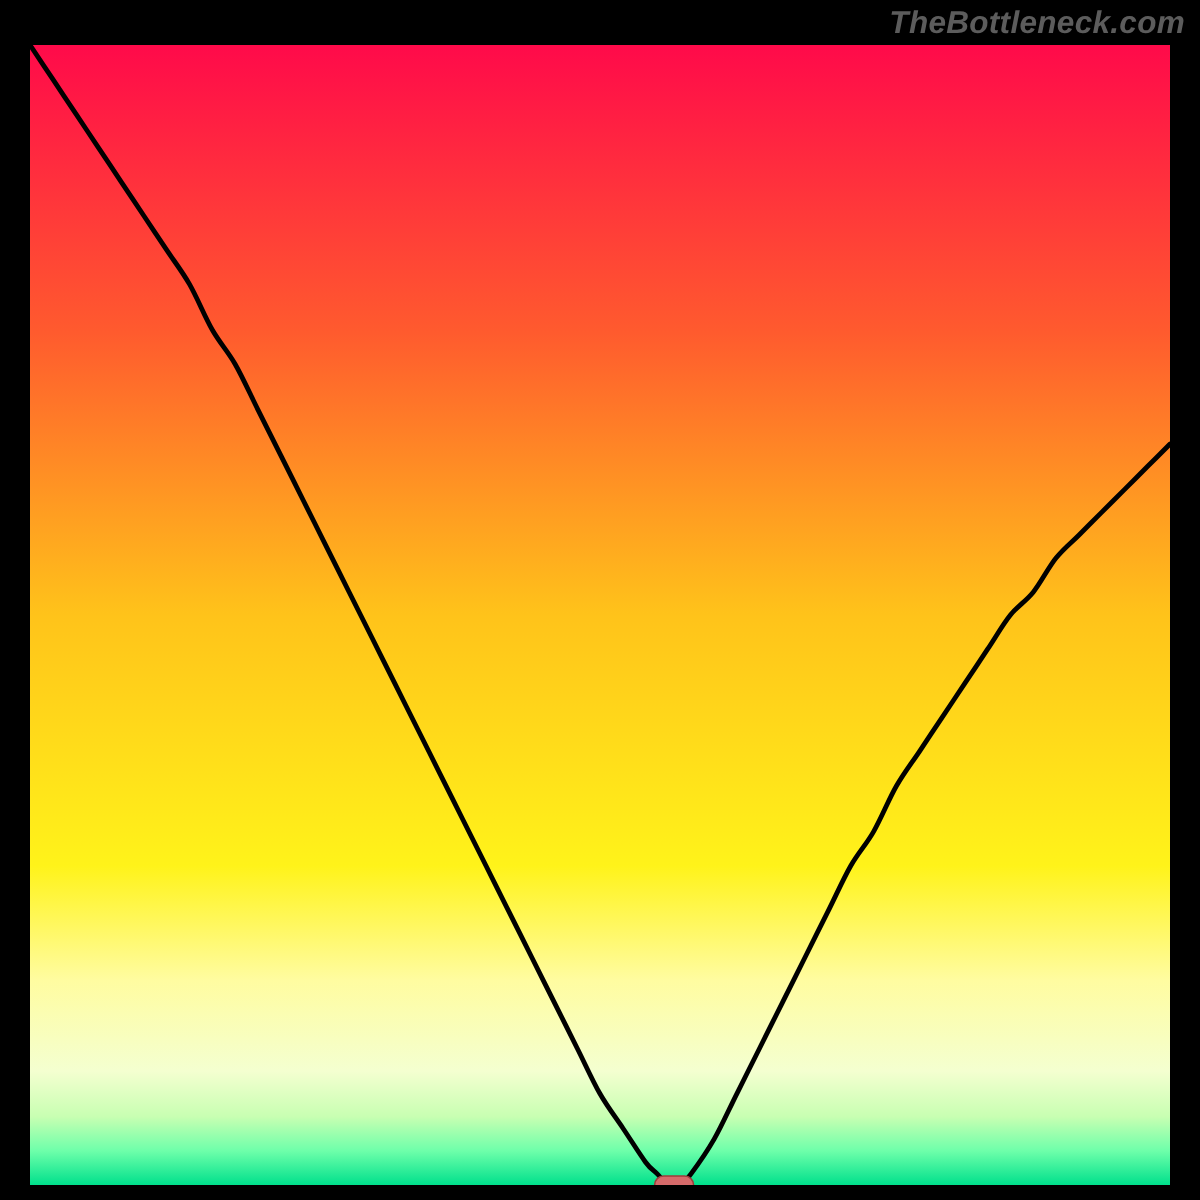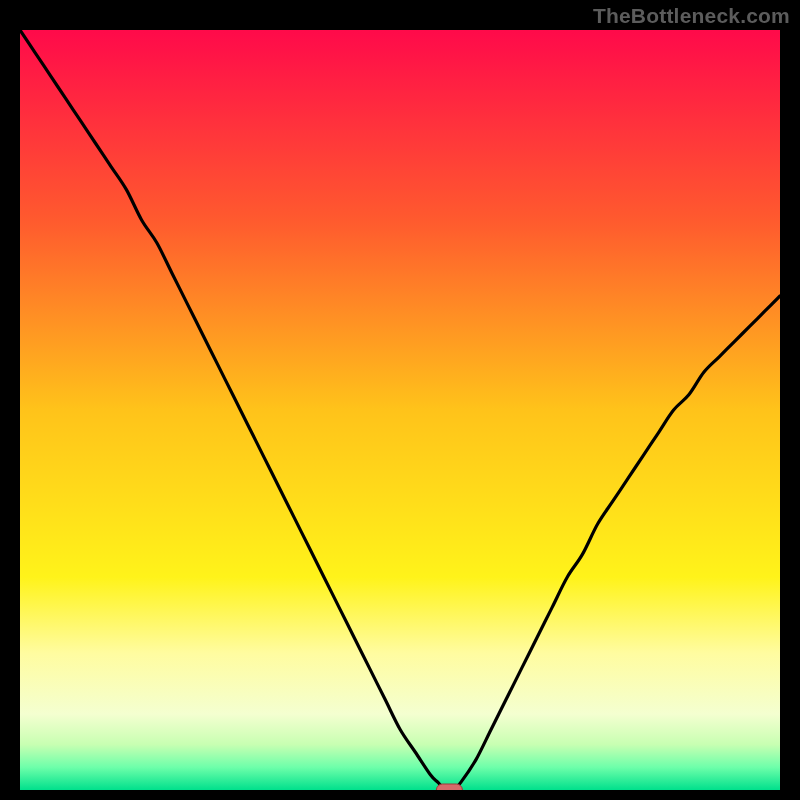--- a/index.html
+++ b/index.html
@@ -19,20 +19,21 @@
   }
   .attribution {
     position: absolute;
     top: 4px;
     right: 10px;
     color: #5c5c5c;
     font-size: 21px;
     font-weight: 600;
     letter-spacing: 0.2px;
     z-index: 5;
+    font-style: italic;
   }
   .plot-area {
     position: absolute;
     left: 20px;
     top: 30px;
     width: 760px;
     height: 760px;
   }
   .plot-area svg {
     display: block;

